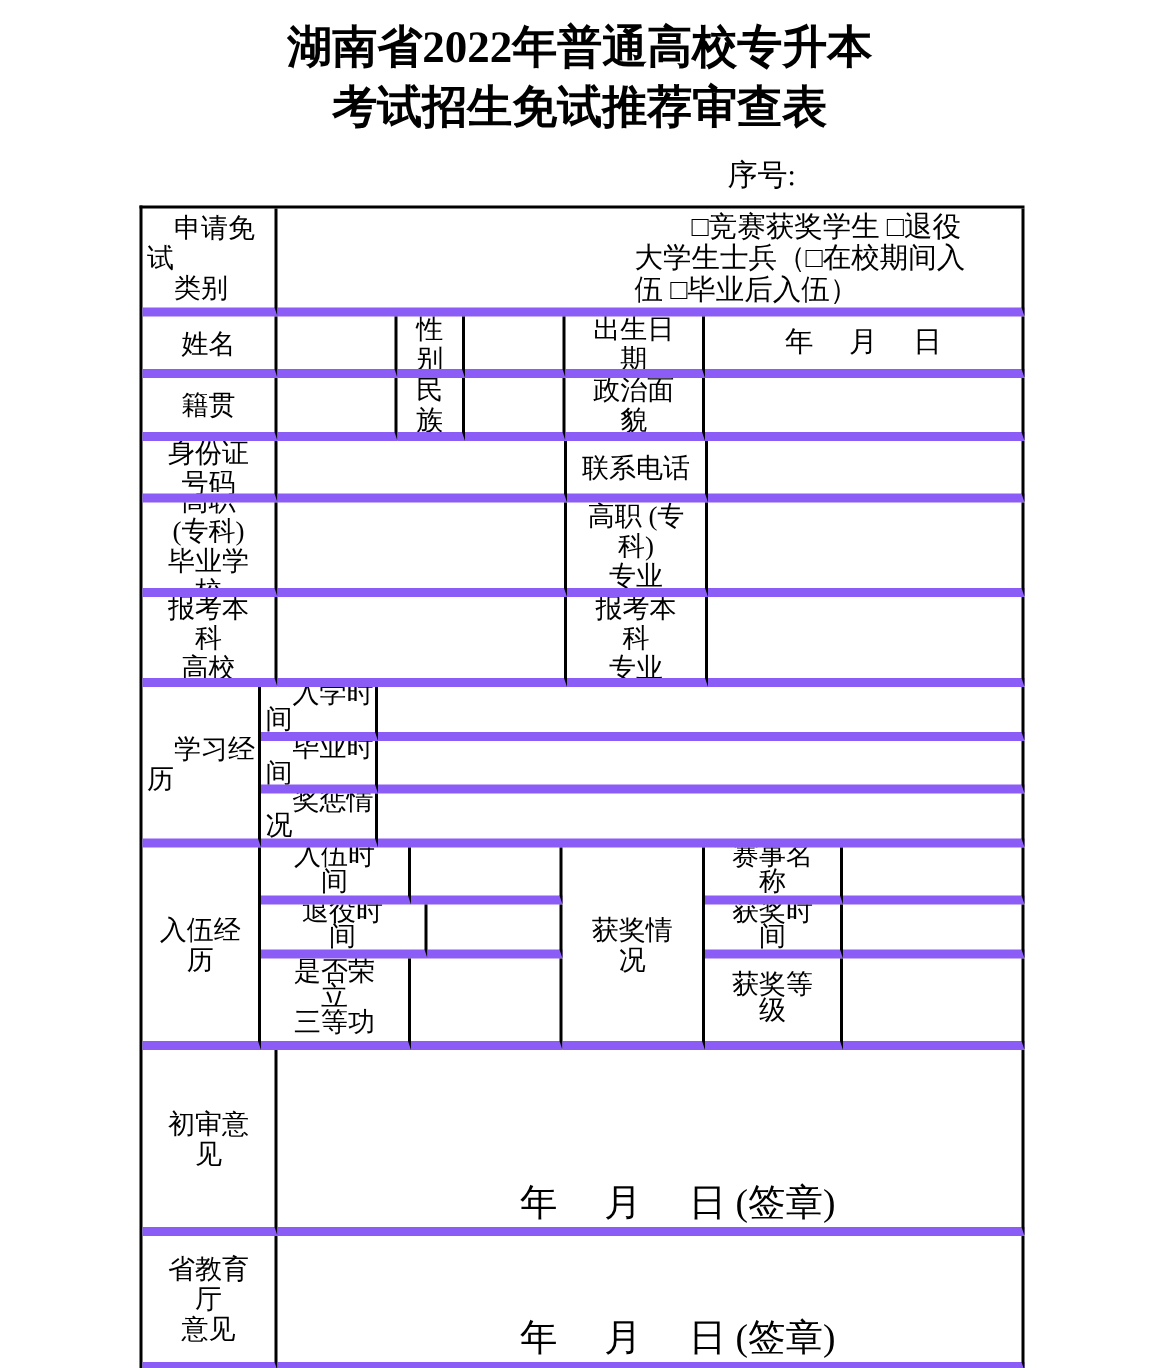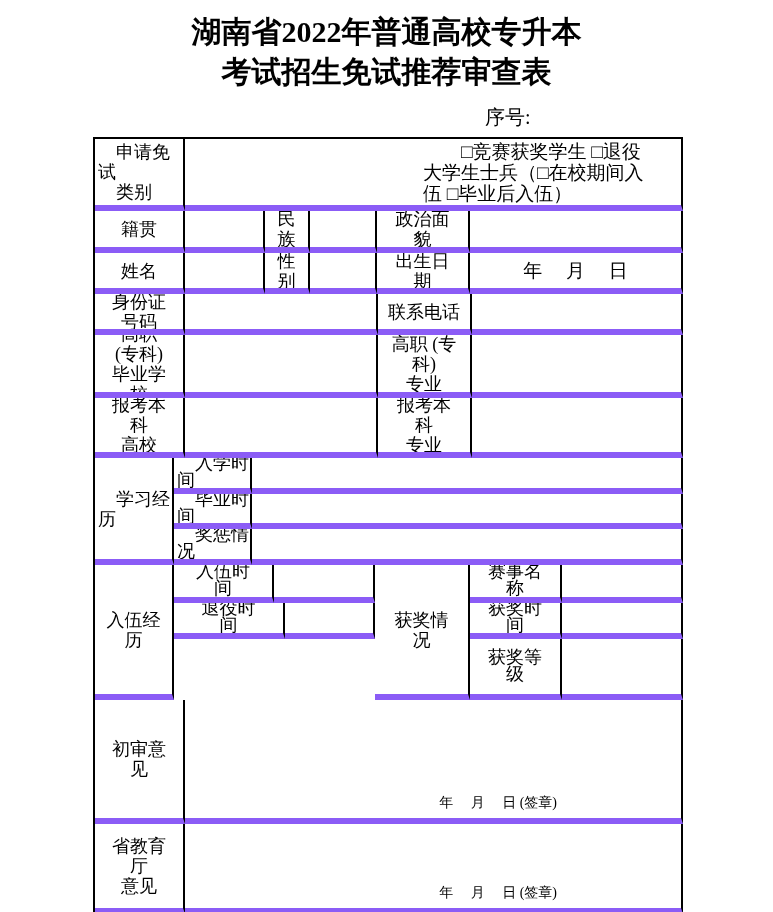--- a/index.html
+++ b/index.html
@@ -29,21 +29,21 @@
   .sr .td{height:100%;}
   .li{justify-content:flex-start;text-align:left;padding-left:3px;}
   .sub{line-height:17px;}
   .options{
     width:250px;margin:0 8px 0 auto;
     text-align:left;white-space:pre-wrap;
     font-size:19px;line-height:21px;
   }
   .sign{
     flex-direction:column;align-items:flex-end;justify-content:flex-end;
-    text-align:right;padding:0 124px 5px 0;font-size:14px;
+    text-align:right;padding:0 124px 5px 0;font-size:25px;
   }
   .val{font-size:19px;}
 </style>
 </head>
 <body>
 
 <div>
 
   <div class="title">
     <div>湖南省2022年普通高校专升本</div>
@@ -56,42 +56,42 @@
 
     <div class="tr" style="height:72px">
       <div class="td li" style="width:90px">　申请免
 试
 　类别</div>
       <div class="td" style="width:498px">
         <div class="options">　　□竞赛获奖学生 □退役
 大学生士兵（□在校期间入
 伍 □毕业后入伍）</div>
       </div>
+    </div>
+
+    <div class="tr" style="height:41px">
+      <div class="td" style="width:90px">姓名</div>
+      <div class="td" style="width:80px"></div>
+      <div class="td" style="width:45px">性
+别</div>
+      <div class="td" style="width:67px"></div>
+      <div class="td" style="width:93px">出生日
+期</div>
+      <div class="td val" style="width:213px">年　 月　 日</div>
     </div>
 
     <div class="tr" style="height:42px">
       <div class="td" style="width:90px">籍贯</div>
       <div class="td" style="width:80px"></div>
       <div class="td" style="width:45px">民
 族</div>
       <div class="td" style="width:67px"></div>
       <div class="td" style="width:93px">政治面
 貌</div>
       <div class="td" style="width:213px"></div>
-    </div>
-
-    <div class="tr" style="height:41px">
-      <div class="td" style="width:90px">姓名</div>
-      <div class="td" style="width:80px"></div>
-      <div class="td" style="width:45px">性
-别</div>
-      <div class="td" style="width:67px"></div>
-      <div class="td" style="width:93px">出生日
-期</div>
-      <div class="td val" style="width:213px">年　 月　 日</div>
     </div>
 
     <div class="tr" style="height:41px">
       <div class="td" style="width:90px">身份证
 号码</div>
       <div class="td" style="width:193px"></div>
       <div class="td" style="width:94px">联系电话</div>
       <div class="td" style="width:211px"></div>
     </div>
 
@@ -147,20 +147,26 @@
         <div class="sr sub" style="height:38px">
           <div class="td" style="width:100px">入伍时
 间</div>
           <div class="td" style="width:101px"></div>
         </div>
         <div class="sr sub" style="height:36px">
           <div class="td" style="width:124px">退役时
 间</div>
           <div class="td" style="width:101px"></div>
         </div>
+        <div class="sr sub" style="height:61px">
+          <div class="td" style="width:100px">是否荣
+立
+三等功</div>
+          <div class="td" style="width:101px"></div>
+        </div>
       </div>
       <div class="td" style="width:95px">获奖情
 况</div>
       <div class="stack" style="width:213px">
         <div class="sr sub" style="height:38px">
           <div class="td" style="width:92px">赛事名
 称</div>
           <div class="td" style="width:121px"></div>
         </div>
         <div class="sr sub" style="height:36px">

